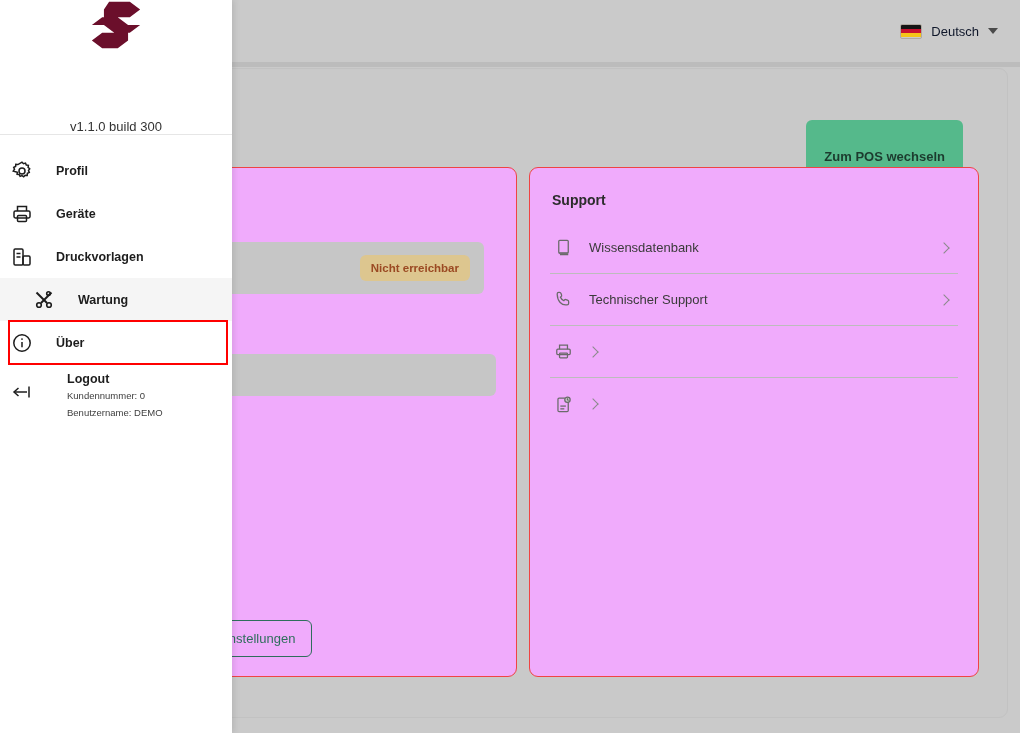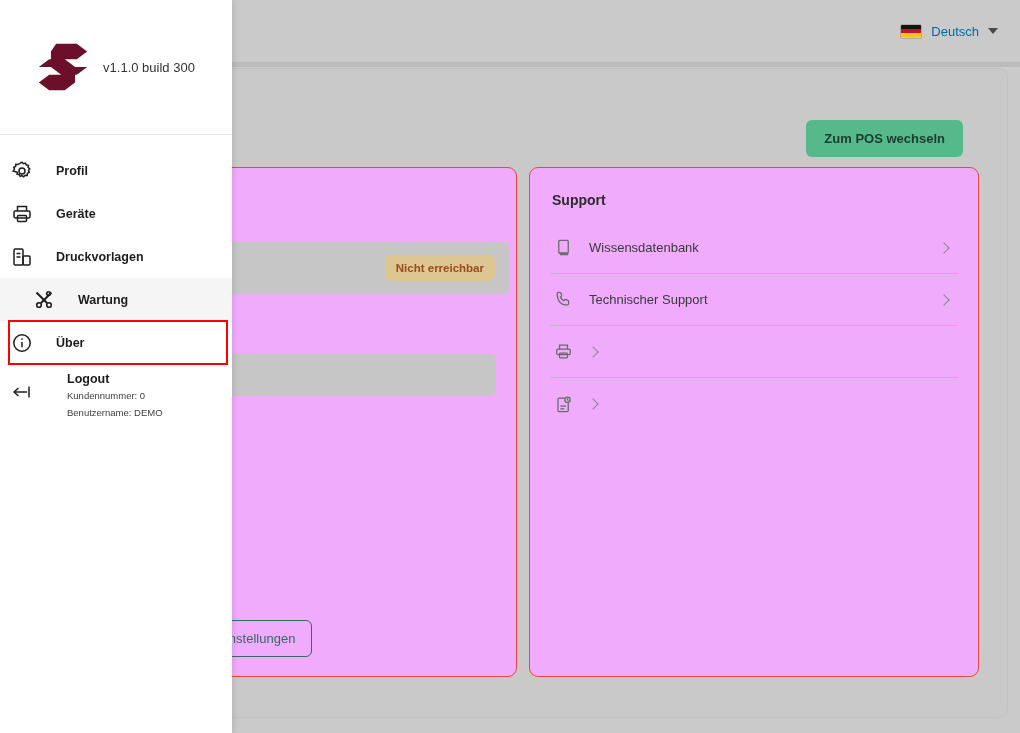--- a/index.html
+++ b/index.html
@@ -20,21 +20,21 @@
     background: #cacaca;
     display: flex; align-items: center; justify-content: flex-end;
     padding-right: 22px;
   }
   .topbar-sep {
     position: absolute; left: 0; top: 62px; width: 1020px; height: 5px;
     background: #bcbcbc;
   }
   .lang {
     display: flex; align-items: center; gap: 9px;
-    font-size: 13px; color: #0369a1;
+    font-size: 13px; color: #0f172a;
   }
   .flag {
     width: 22px; height: 15px; border-radius: 2px; overflow: hidden;
     display: flex; flex-direction: column; border: 1px solid #b0a9a0;
   }
   .flag i { display: block; flex: 1 1 33.33%; }
   .flag .b { background: #151515; }
   .flag .r { background: #c8102e; }
   .flag .y { background: #f5c518; }
   .caret {
@@ -46,21 +46,21 @@
     position: absolute; left: 12px; top: 68px; width: 996px; height: 650px;
     background: #c9c9c9; border-radius: 9px;
     border: 1px solid #c2c2c2;
   }
 
   .cta-row {
     position: absolute; right: 44px; top: 51px;
   }
   .btn-primary {
     background: #55b98b; color: #1c3b2e; border: none;
-    border-radius: 6px; padding: 11px 18px;
+    border-radius: 6px; padding: 29px 18px;
     font-size: 13px; font-weight: bold;
     font-family: "Liberation Sans", sans-serif;
     cursor: pointer;
   }
 
   .cards {
     position: absolute; left: 2px; top: 98px;
     width: 992px; display: flex; gap: 12px;
   }
   .card {
@@ -70,21 +70,21 @@
   .card-left { width: 502px; }
   .card-right { width: 450px; }
 
   .card-title {
     font-size: 14px; font-weight: bold; color: #2c2c2c;
     padding: 24px 22px 0 22px;
   }
 
   
   .dev-status-row {
-    position: absolute; left: 25px; top: 74px; width: 468px; height: 52px;
+    position: absolute; left: 0; top: 74px; width: 468px; height: 52px;
     background: #c6c6c6; border-radius: 6px;
     display: flex; align-items: center; justify-content: flex-end;
     padding-right: 14px;
   }
   .badge {
     background: #ddc68f; color: #9b4a23;
     font-size: 11.5px; font-weight: bold;
     padding: 7px 11px; border-radius: 6px;
   }
   .dev-heading {
@@ -127,22 +127,22 @@
 
   
   .drawer {
     position: absolute; left: 0; top: 0; width: 232px; height: 733px;
     background: #ffffff; z-index: 30;
     box-shadow: 2px 0 6px rgba(0,0,0,.10);
     display: flex; flex-direction: column;
   }
   .drawer-head {
     height: 135px; border-bottom: 1px solid #e6e6e6;
-    display: flex; flex-direction: row; align-items: center;
-    justify-content: center; gap: 14px;
+    display: flex; flex-direction: column; align-items: center;
+    justify-content: space-between; gap: 14px;
   }
   .logo { width: 52px; height: 50px; display: block; }
   .version { font-size: 13px; color: #333; }
 
   .nav { padding-top: 14px; position: relative; }
   .nav-item {
     display: flex; align-items: center; gap: 22px;
     height: 43px; padding: 0 0 0 8px; cursor: pointer;
   }
   .nav-item.active { background: #f5f5f5; padding-left: 30px; }

